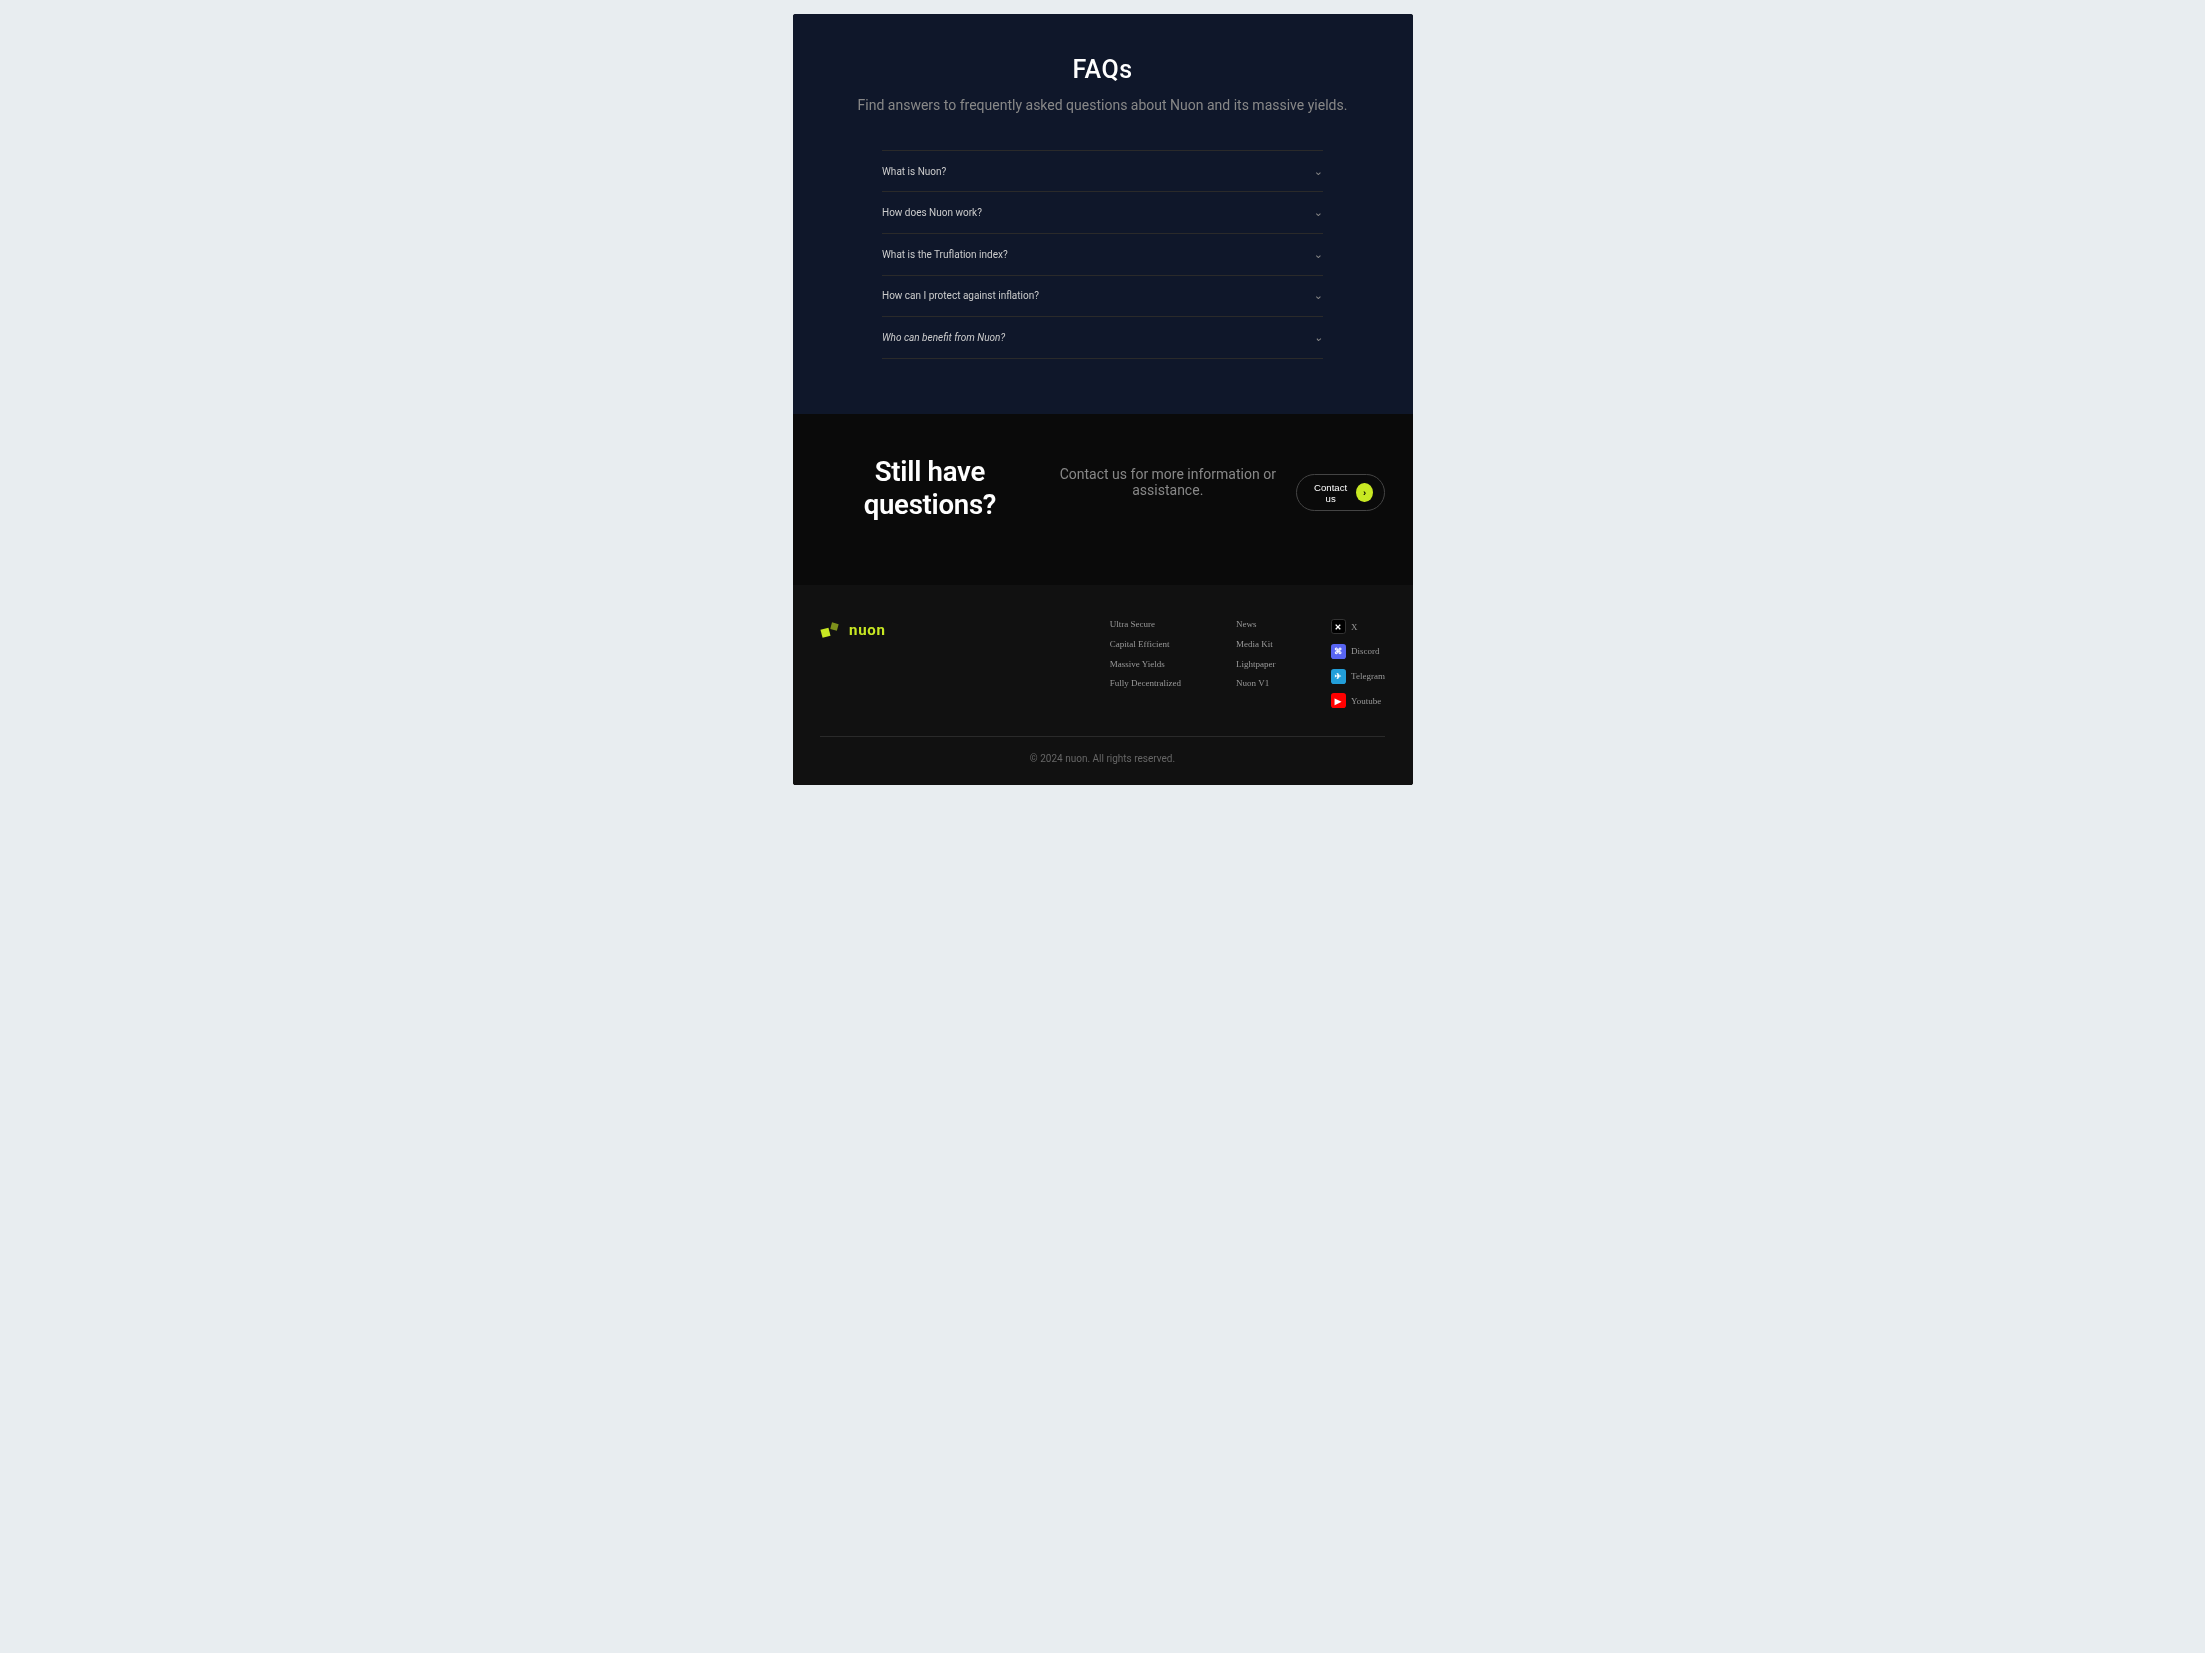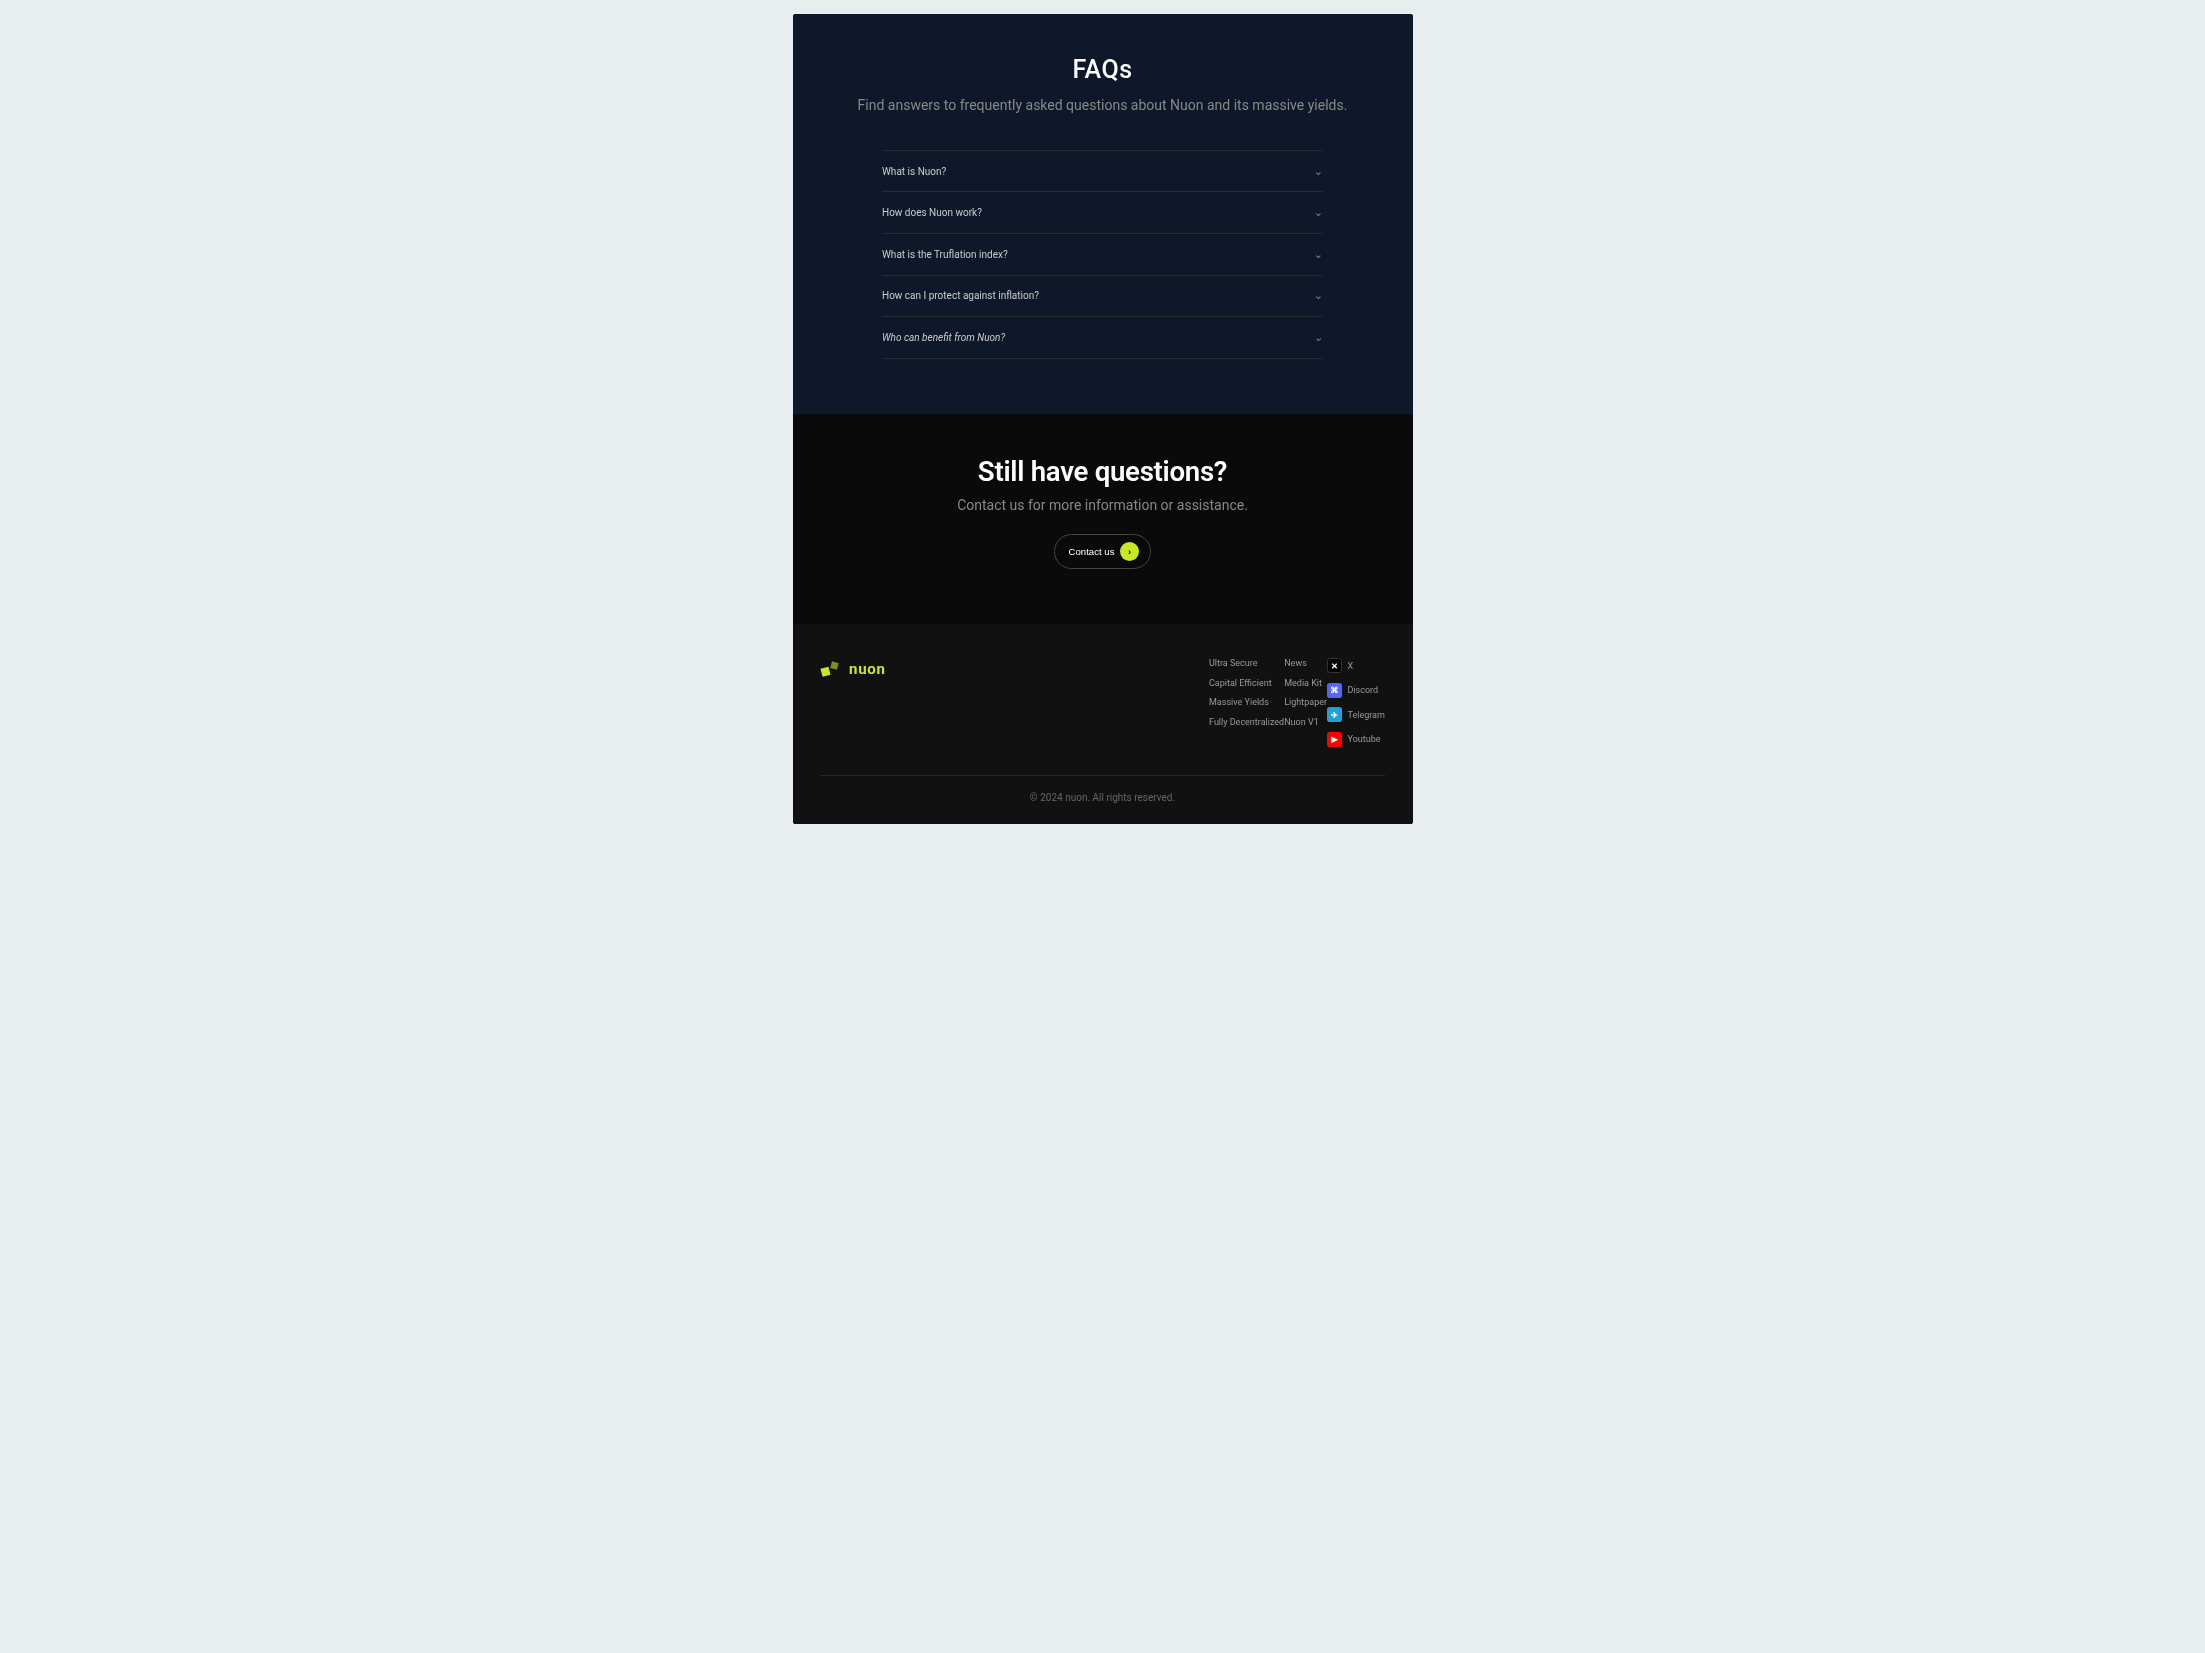--- a/index.html
+++ b/index.html
@@ -80,21 +80,21 @@
       color: #888888;
       font-size: 11px;
       flex-shrink: 0;
     }
 
     
     .questions-section {
       background-color: #0a0a0a;
       padding: 41px 27.6px 55px;
       display: flex;
-      flex-direction: column;
+      flex-direction: row;
       align-items: center;
     }
 
     .questions-title {
       color: #ffffff;
       font-size: 27.6px;
       font-weight: 600;
       text-align: center;
       margin-bottom: 9.6px;
       letter-spacing: -0.01em;
@@ -159,20 +159,22 @@
 
     .logo-text {
       color: #c8e823;
       font-size: 15px;
       font-weight: 700;
       letter-spacing: 0.05em;
     }
 
     .footer-links {
       display: flex;
+      gap: 55px;
+      font-family: Liberation Serif, serif;
     }
 
     .footer-col {
       display: flex;
       flex-direction: column;
       gap: 9.6px;
     }
 
     .footer-link {
       color: #999999;

